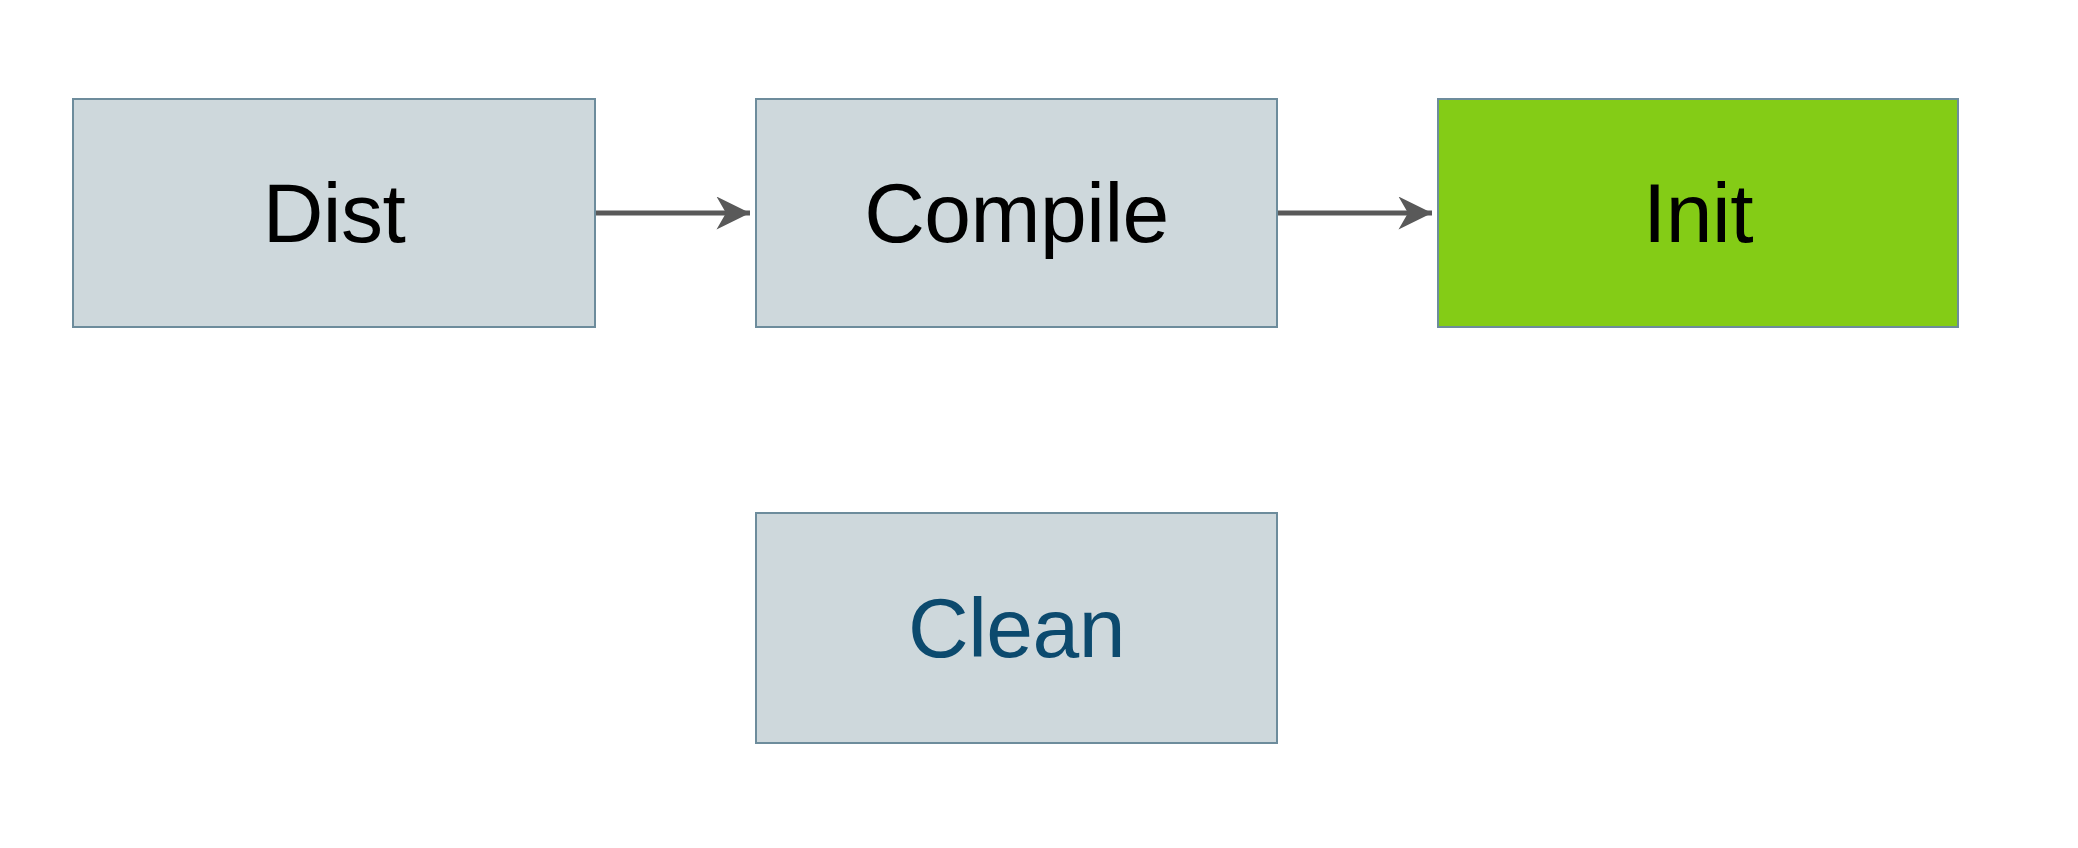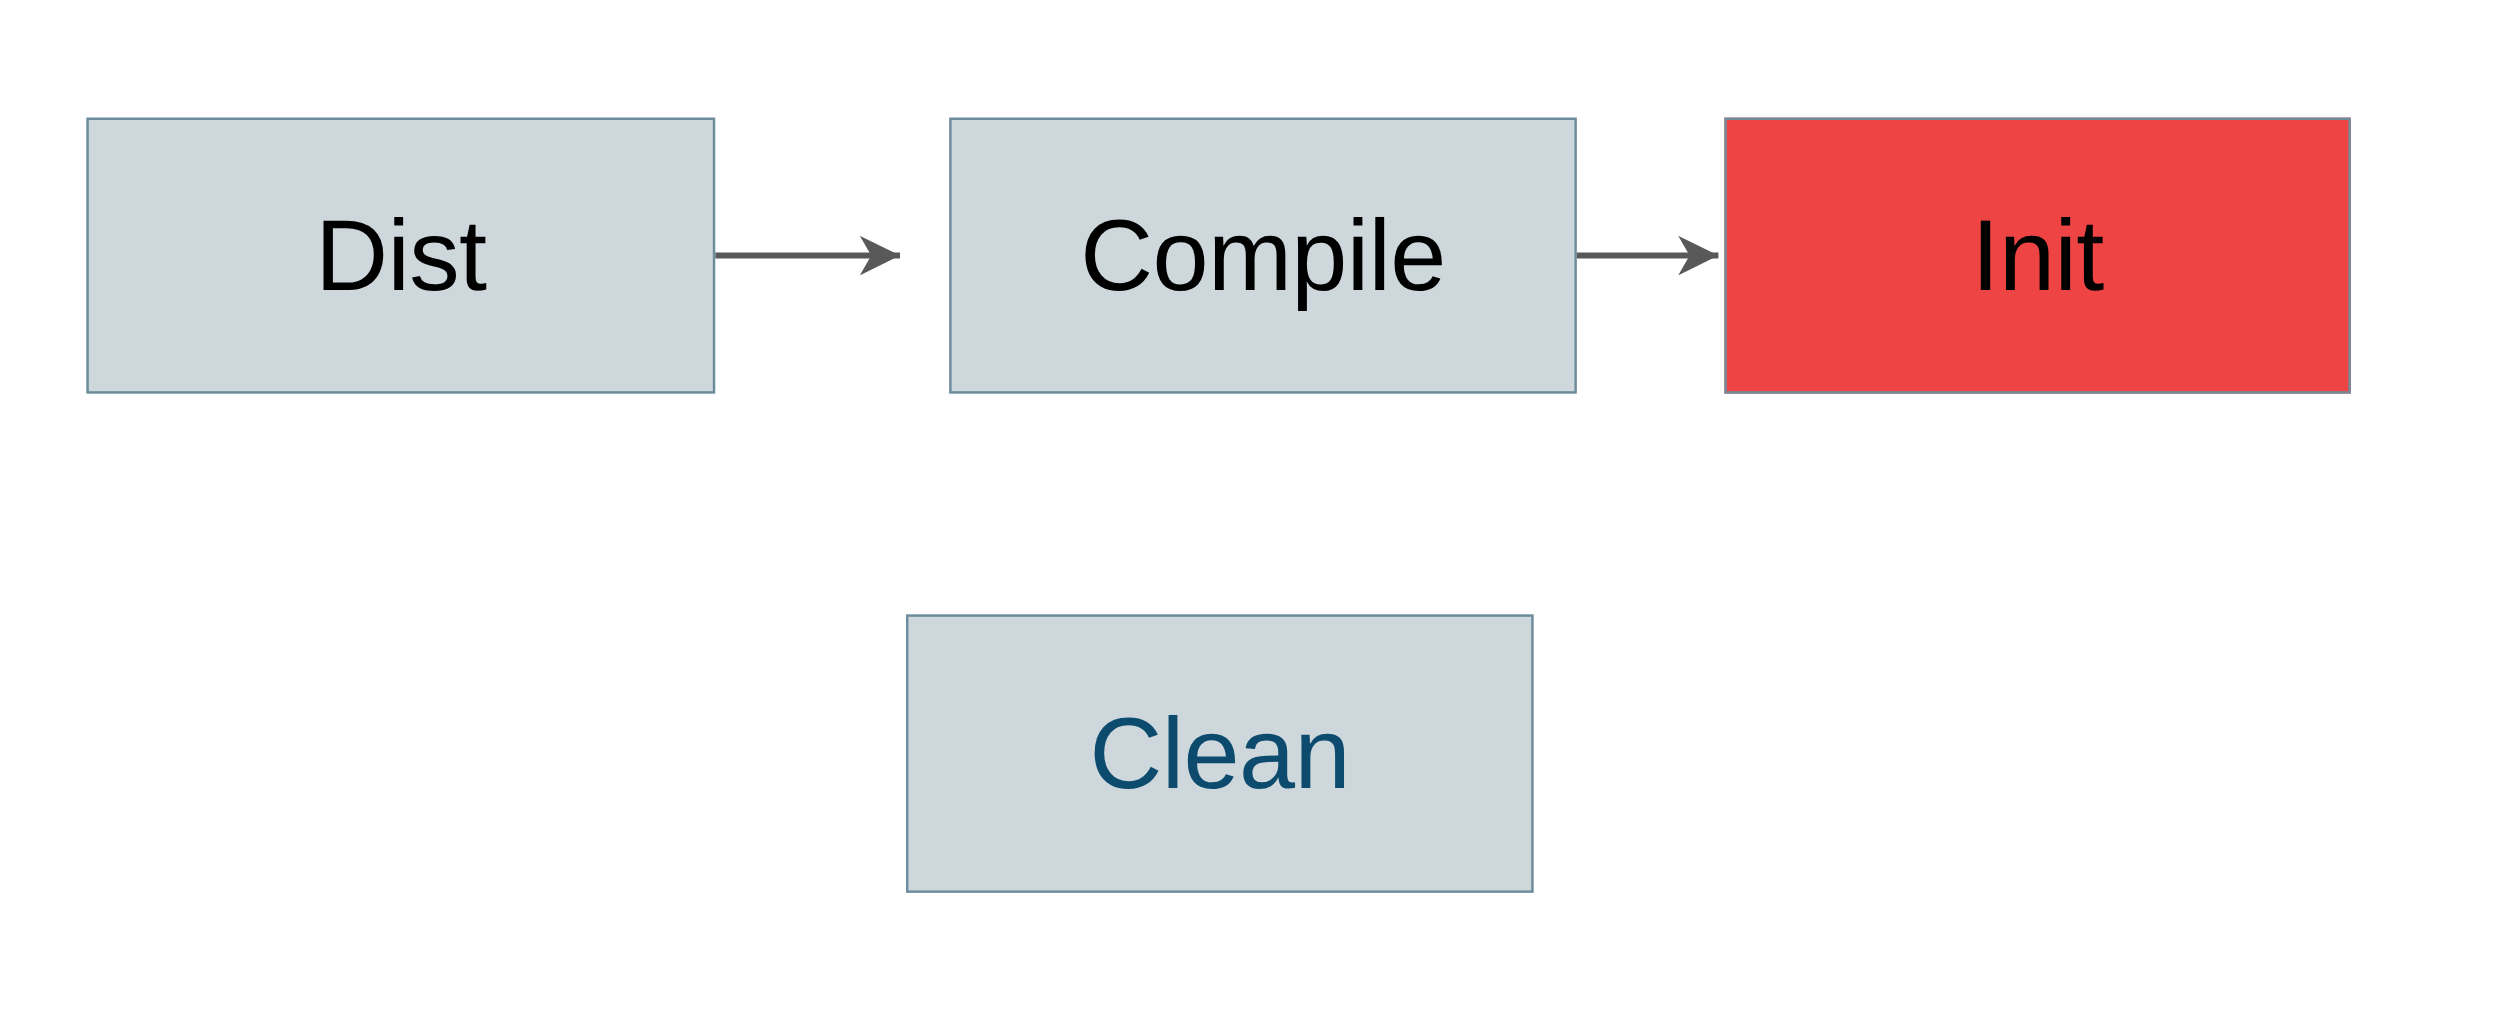--- a/index.html
+++ b/index.html
@@ -70,25 +70,25 @@
     </g>
   </svg>
 
   <div class="edge-hit" id="hit0" style="left: 596px; top: 193px; width: 159px;"></div>
   <div class="edge-hit" id="hit1" style="left: 1278px; top: 193px; width: 159px;"></div>
 
   <div class="node" id="node-dist" style="left: 72px; top: 98px; width: 524px; height: 230px; background: rgb(206, 216, 220); border-color: rgb(109, 140, 156); border-width: 2px;">
     <span class="node-label" style="font-size: 84px; color: rgb(0, 0, 0);">Dist</span>
   </div>
 
-  <div class="node" id="node-compile" style="left: 755px; top: 98px; width: 523px; height: 230px; background: rgb(206, 216, 220); border-color: rgb(109, 140, 156); border-width: 2px; margin-left: 36px;">
+  <div class="node" id="node-compile" style="left: 755px; top: 98px; width: 523px; height: 230px; background: rgb(206, 216, 220); border-color: rgb(109, 140, 156); border-width: 2px;">
     <span class="node-label" style="font-size: 84px; color: rgb(0, 0, 0);">Compile</span>
   </div>
 
-  <div class="node" id="node-init" style="left: 1437px; top: 98px; width: 522px; height: 230px; background: #ef4444; border-color: rgb(109, 140, 156); border-width: 2px;">
+  <div class="node" id="node-init" style="left: 1437px; top: 98px; width: 522px; height: 230px; background: #84cc16; border-color: rgb(109, 140, 156); border-width: 2px;">
     <span class="node-label" style="font-size: 84px; color: rgb(0, 0, 0);">Init</span>
   </div>
 
   <div class="node" id="node-clean" style="left: 755px; top: 512px; width: 523px; height: 232px; background: rgb(206, 216, 220); border-color: rgb(109, 140, 156); border-width: 2px;">
     <span class="node-label" style="font-size: 84px; color: #0c4a6e;">Clean</span>
   </div>
 
 </div>
 
 </body></html>

